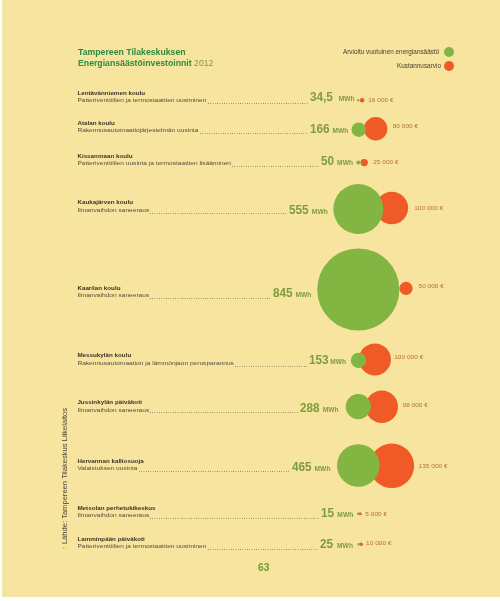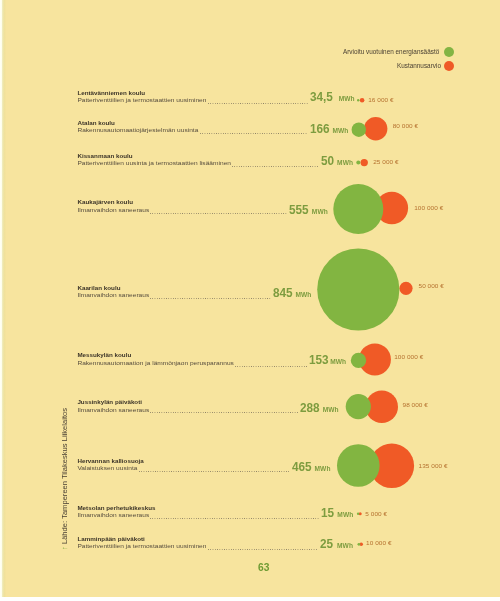--- a/index.html
+++ b/index.html
@@ -53,20 +53,24 @@
   #pagenum{position:absolute;left:257.9px;top:566.9px;line-height:0;
      font-size:10.7px;font-weight:bold;color:#6f9b33;letter-spacing:0.1px;
      transform:scale(0.96,1);transform-origin:left top;}
 </style>
 </head>
 <body>
 
 <div id="page">
   <div id="spine"></div>
 
+  <div id="title">
+    <div class="tline">Tampereen Tilakeskuksen</div>
+    <div class="tline"><span>Energiansäästöinvestoinnit</span><span class="tyear">2012</span></div>
+  </div>
 
   <div id="legend">
     <div class="lgrow" id="lgrow1">
       <span class="lglabel">Arvioitu vuotuinen energiansäästö</span>
     </div>
     <div class="lgrow" id="lgrow2">
       <span class="lglabel">Kustannusarvio</span>
     </div>
     <span class="lgdot lgdot-green" id="lgdot1"></span>
     <span class="lgdot lgdot-orange" id="lgdot2"></span>

